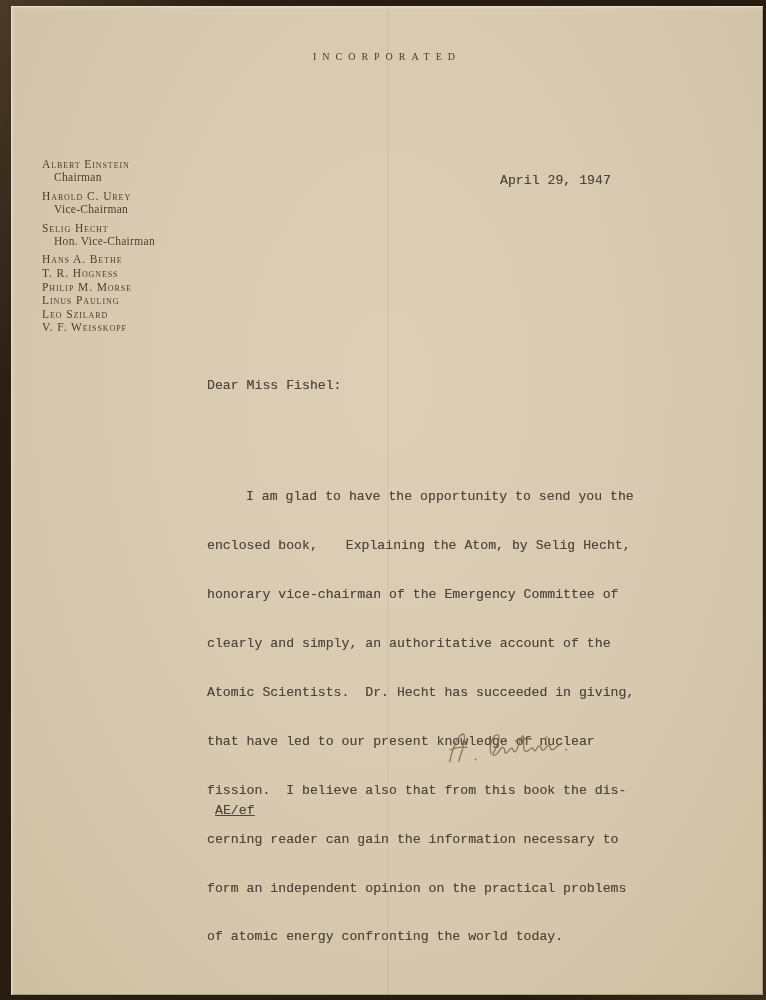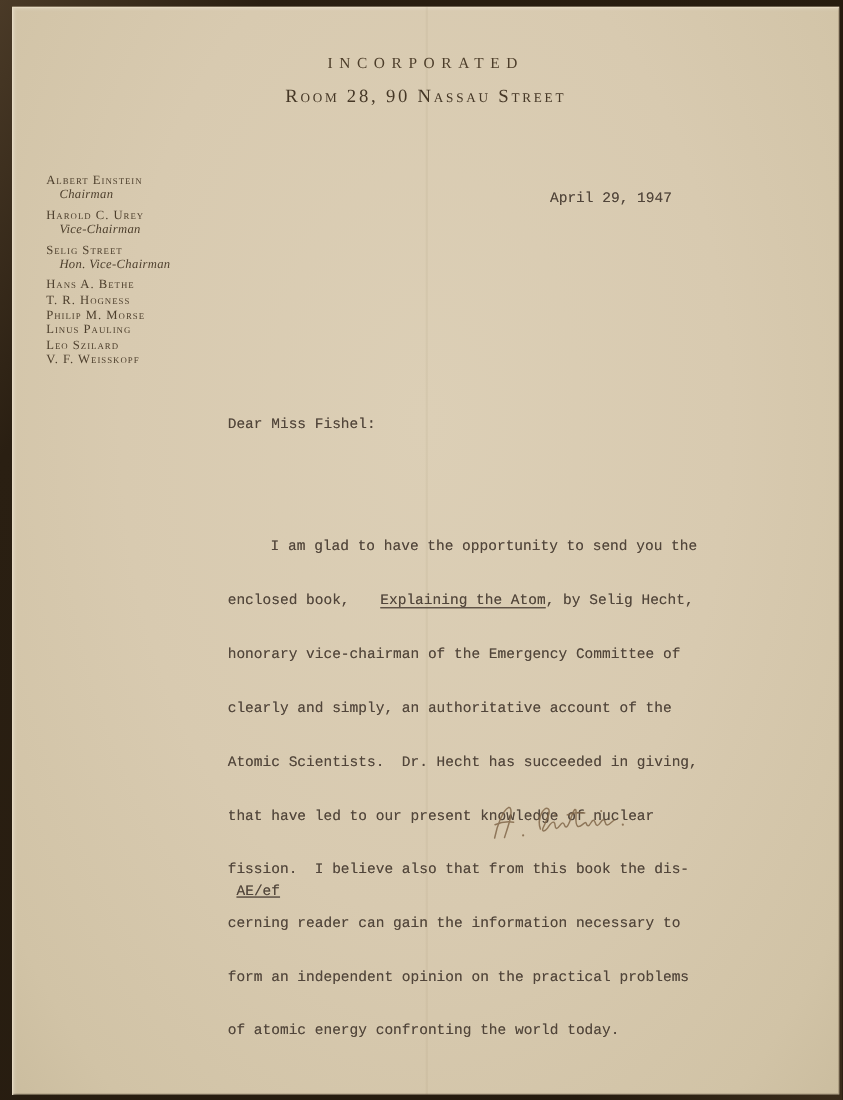--- a/index.html
+++ b/index.html
@@ -24,82 +24,81 @@
   }
 
   
   .letterhead { position:absolute; top:36px; left:0; right:0; text-align:center; color:#453726; }
   .lh-title {
     font-size:27px; letter-spacing:2.5px; word-spacing:7px; color:#42331f;
     text-shadow:0 0 0.5px rgba(66,51,31,0.6);
   }
   .lh-title em { font-style:italic; letter-spacing:1px; }
   .lh-inc {
-    margin-top:9px; font-size:14px; letter-spacing:6px; color:#4c3d2a;
+    margin-top:9px; font-size:10px; letter-spacing:6px; color:#4c3d2a;
   }
   .lh-addr1 {
     margin-top:11px; font-variant:small-caps; font-size:17px; letter-spacing:2.5px; color:#453726;
   }
   .lh-addr2 {
     margin-top:3px; font-variant:small-caps; font-size:17px; letter-spacing:2.5px; color:#453726;
   }
 
   
   .officers { position:absolute; left:31px; top:152px; width:185px; color:#4c3e2c; }
   .officer { margin-bottom:5px; }
   .officer-name {
     font-variant:small-caps; font-size:11.5px; letter-spacing:0.9px; line-height:13.4px;
   }
   .officer-role {
-    font-style:italic; font-size:11.5px; line-height:13.4px; padding-left:12px; letter-spacing:0.3px;
+    font-size:11.5px; line-height:13.4px; padding-left:12px; letter-spacing:0.3px;
   }
   .plain-group .officer-name { line-height:13.6px; }
 
   
   .typed {
     font-family:"Liberation Mono", monospace;
     font-size:13.2px; color:#51453a; white-space:pre;
     text-shadow:0 0 0.6px rgba(81,69,58,0.55);
   }
   .date-line { position:absolute; left:489px; top:167px; }
   .letter-body { position:absolute; left:196px; top:339px; width:450px; line-height:16.3px; }
   .salutation { margin-bottom:14px; }
   .para { margin:0; }
   .indent { padding-left:39px; }
-  .book-title { text-decoration:underline; text-underline-offset:3px; text-decoration-thickness:1px;padding-left:20px; }
+  .book-title { text-underline-offset:3px; text-decoration-thickness:1px;padding-left:20px; }
 
   .signature-wrap {
     position:absolute; left:424px; top:712px; width:175px; height:58px;
     transform:rotate(-3deg);
   }
   .typist { position:absolute; left:204px; top:797px;text-decoration:underline; }
 </style>
 </head>
 <body>
 
 <div class="frame"></div>
 
 <div class="paper">
 
   <div class="letterhead">
     <div class="lh-inc">INCORPORATED</div>
-    <div class="lh-addr1">Room 28, 90 Nassau Street</div>
   </div>
 
   <div class="officers">
     <div class="officer">
       <div class="officer-name">Albert Einstein</div>
       <div class="officer-role">Chairman</div>
     </div>
     <div class="officer">
       <div class="officer-name">Harold C. Urey</div>
       <div class="officer-role">Vice-Chairman</div>
     </div>
     <div class="officer">
-      <div class="officer-name">Selig Street</div>
+      <div class="officer-name">Selig Hecht</div>
       <div class="officer-role">Hon. Vice-Chairman</div>
     </div>
     <div class="plain-group">
       <div class="officer-name">Hans A. Bethe</div>
       <div class="officer-name">T. R. Hogness</div>
       <div class="officer-name">Philip M. Morse</div>
       <div class="officer-name">Linus Pauling</div>
       <div class="officer-name">Leo Szilard</div>
       <div class="officer-name">V. F. Weisskopf</div>
     </div>

